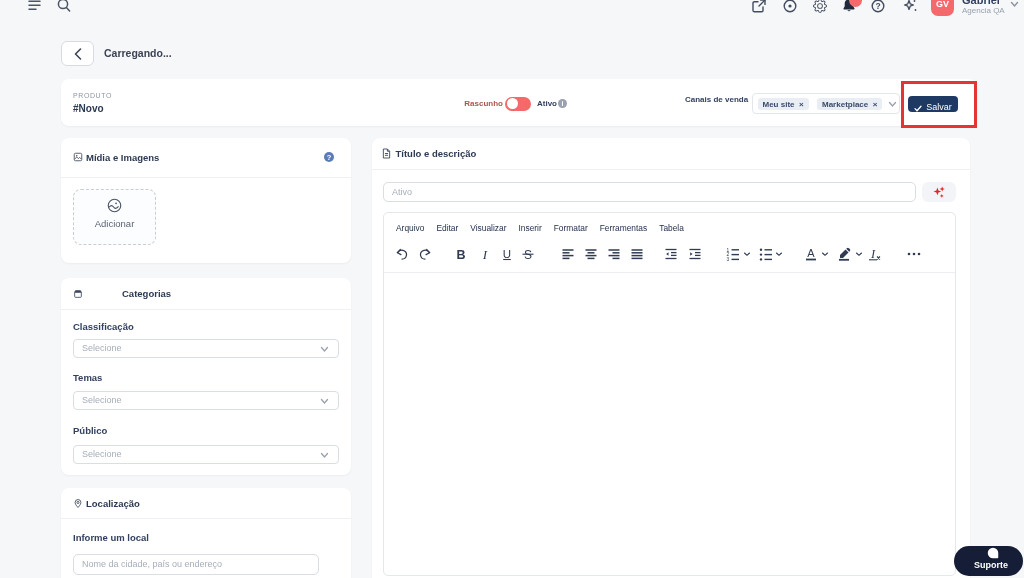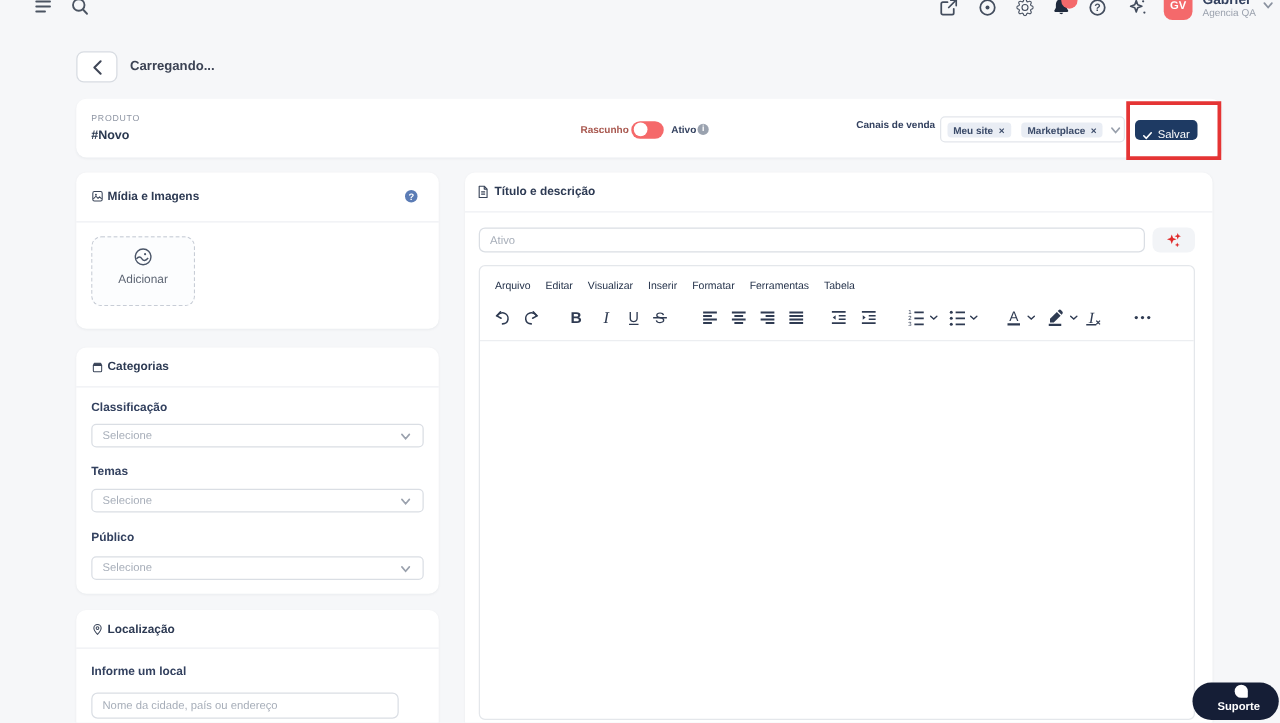--- a/index.html
+++ b/index.html
@@ -125,21 +125,21 @@
     <svg style="margin:8px auto 0;" width="15" height="15" viewBox="0 0 24 24">
       <circle cx="12" cy="12" r="10" fill="none" stroke="#4a5568" stroke-width="1.8"></circle>
       <circle cx="14.5" cy="8.5" r="1.4" fill="#4a5568"></circle>
       <path d="M3.5 14.5c2.5-3 5-3 7 0s4.5 3 8-1" fill="none" stroke="#4a5568" stroke-width="1.8"></path>
     </svg>
     <div style="margin-top:5px;font-size:9.5px;color:#5d6573;">Adicionar</div>
   </div>
 </div>
 
 <div class="card" style="left:61px;top:278px;width:290px;height:197px;">
-  <div class="hdr" style="height:31px;padding-left:12px;">
+  <div class="hdr" style="height:31px;padding-left:12px;gap:36px;">
     <svg width="10" height="10" viewBox="0 0 24 24" style="margin-right:3px;">
       <path d="M4 8h16v10a2 2 0 0 1-2 2H6a2 2 0 0 1-2-2z" fill="none" stroke="#3a4559" stroke-width="2"></path>
       <path d="M4 8l2-4h12l2 4" fill="#3a4559" stroke="#3a4559" stroke-width="2" stroke-linejoin="round"></path>
     </svg>
     <span class="ttl">Categorias</span>
   </div>
   <div class="divider" style="top:31px;"></div>
   <div class="abs lbl" style="left:12px;top:43px;">Classificação</div>
   <div class="sel" style="left:12px;top:61px;width:266px;height:18.5px;">
     <span class="ph" style="position:absolute;left:8px;top:3px;">Selecione</span>

